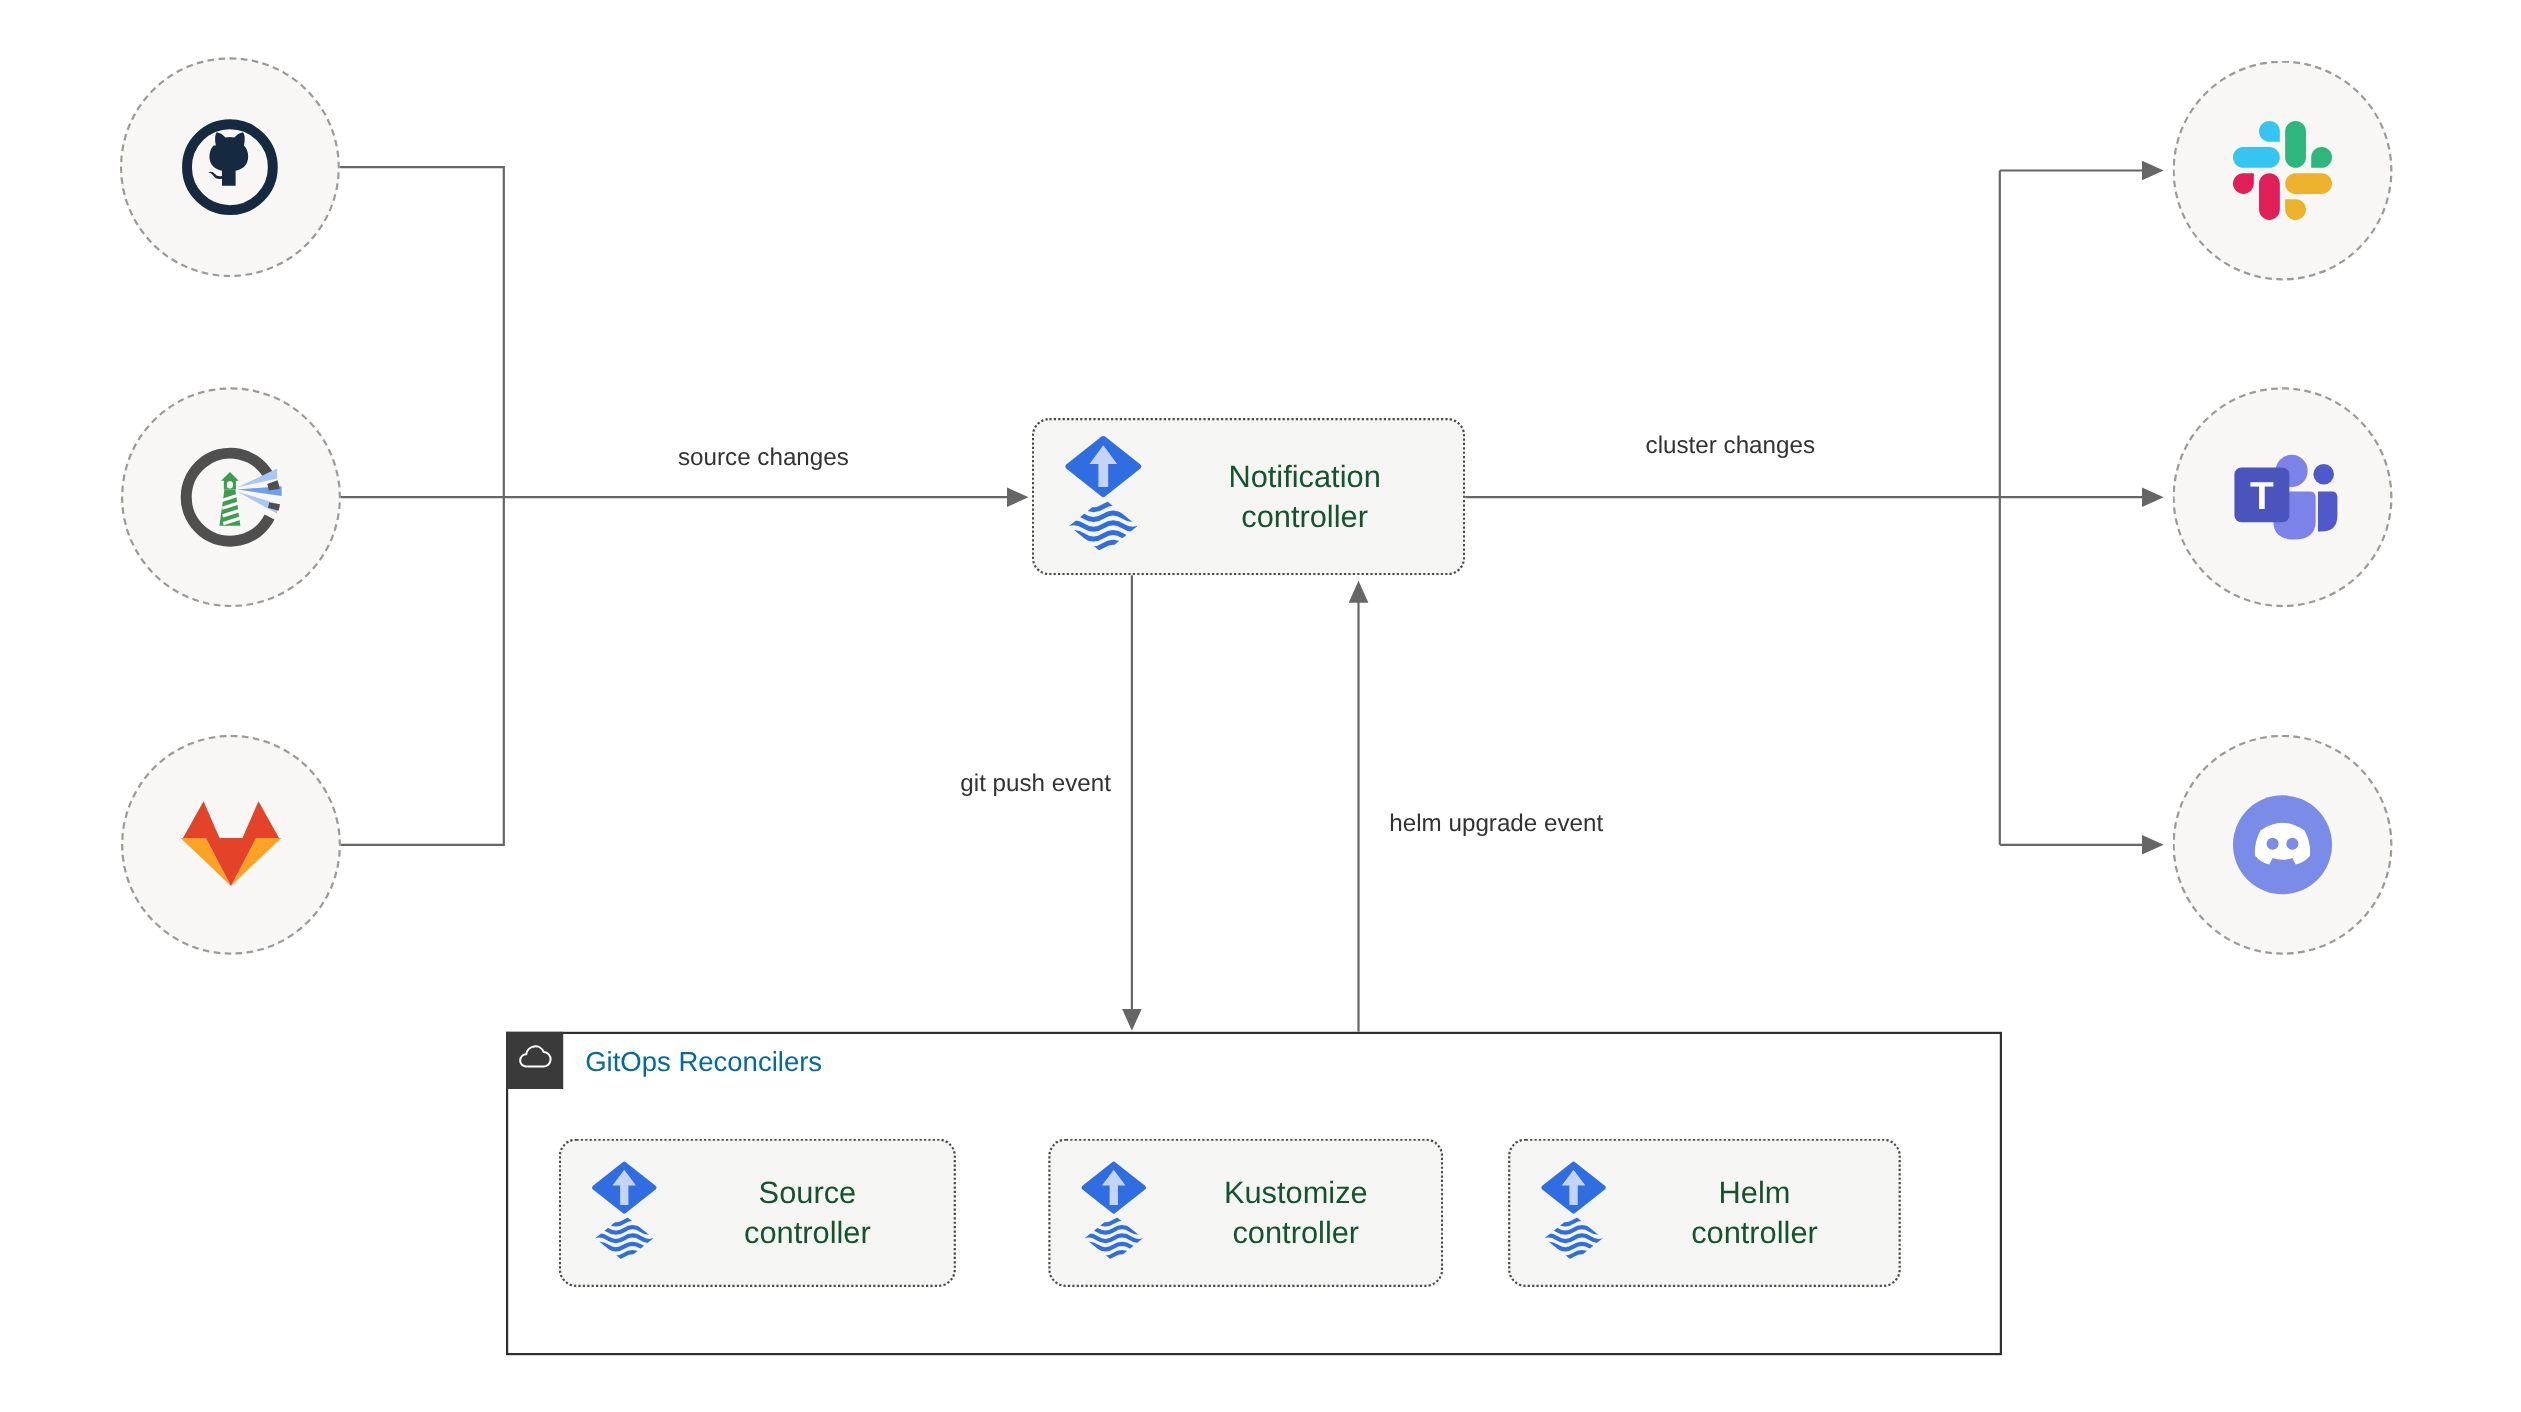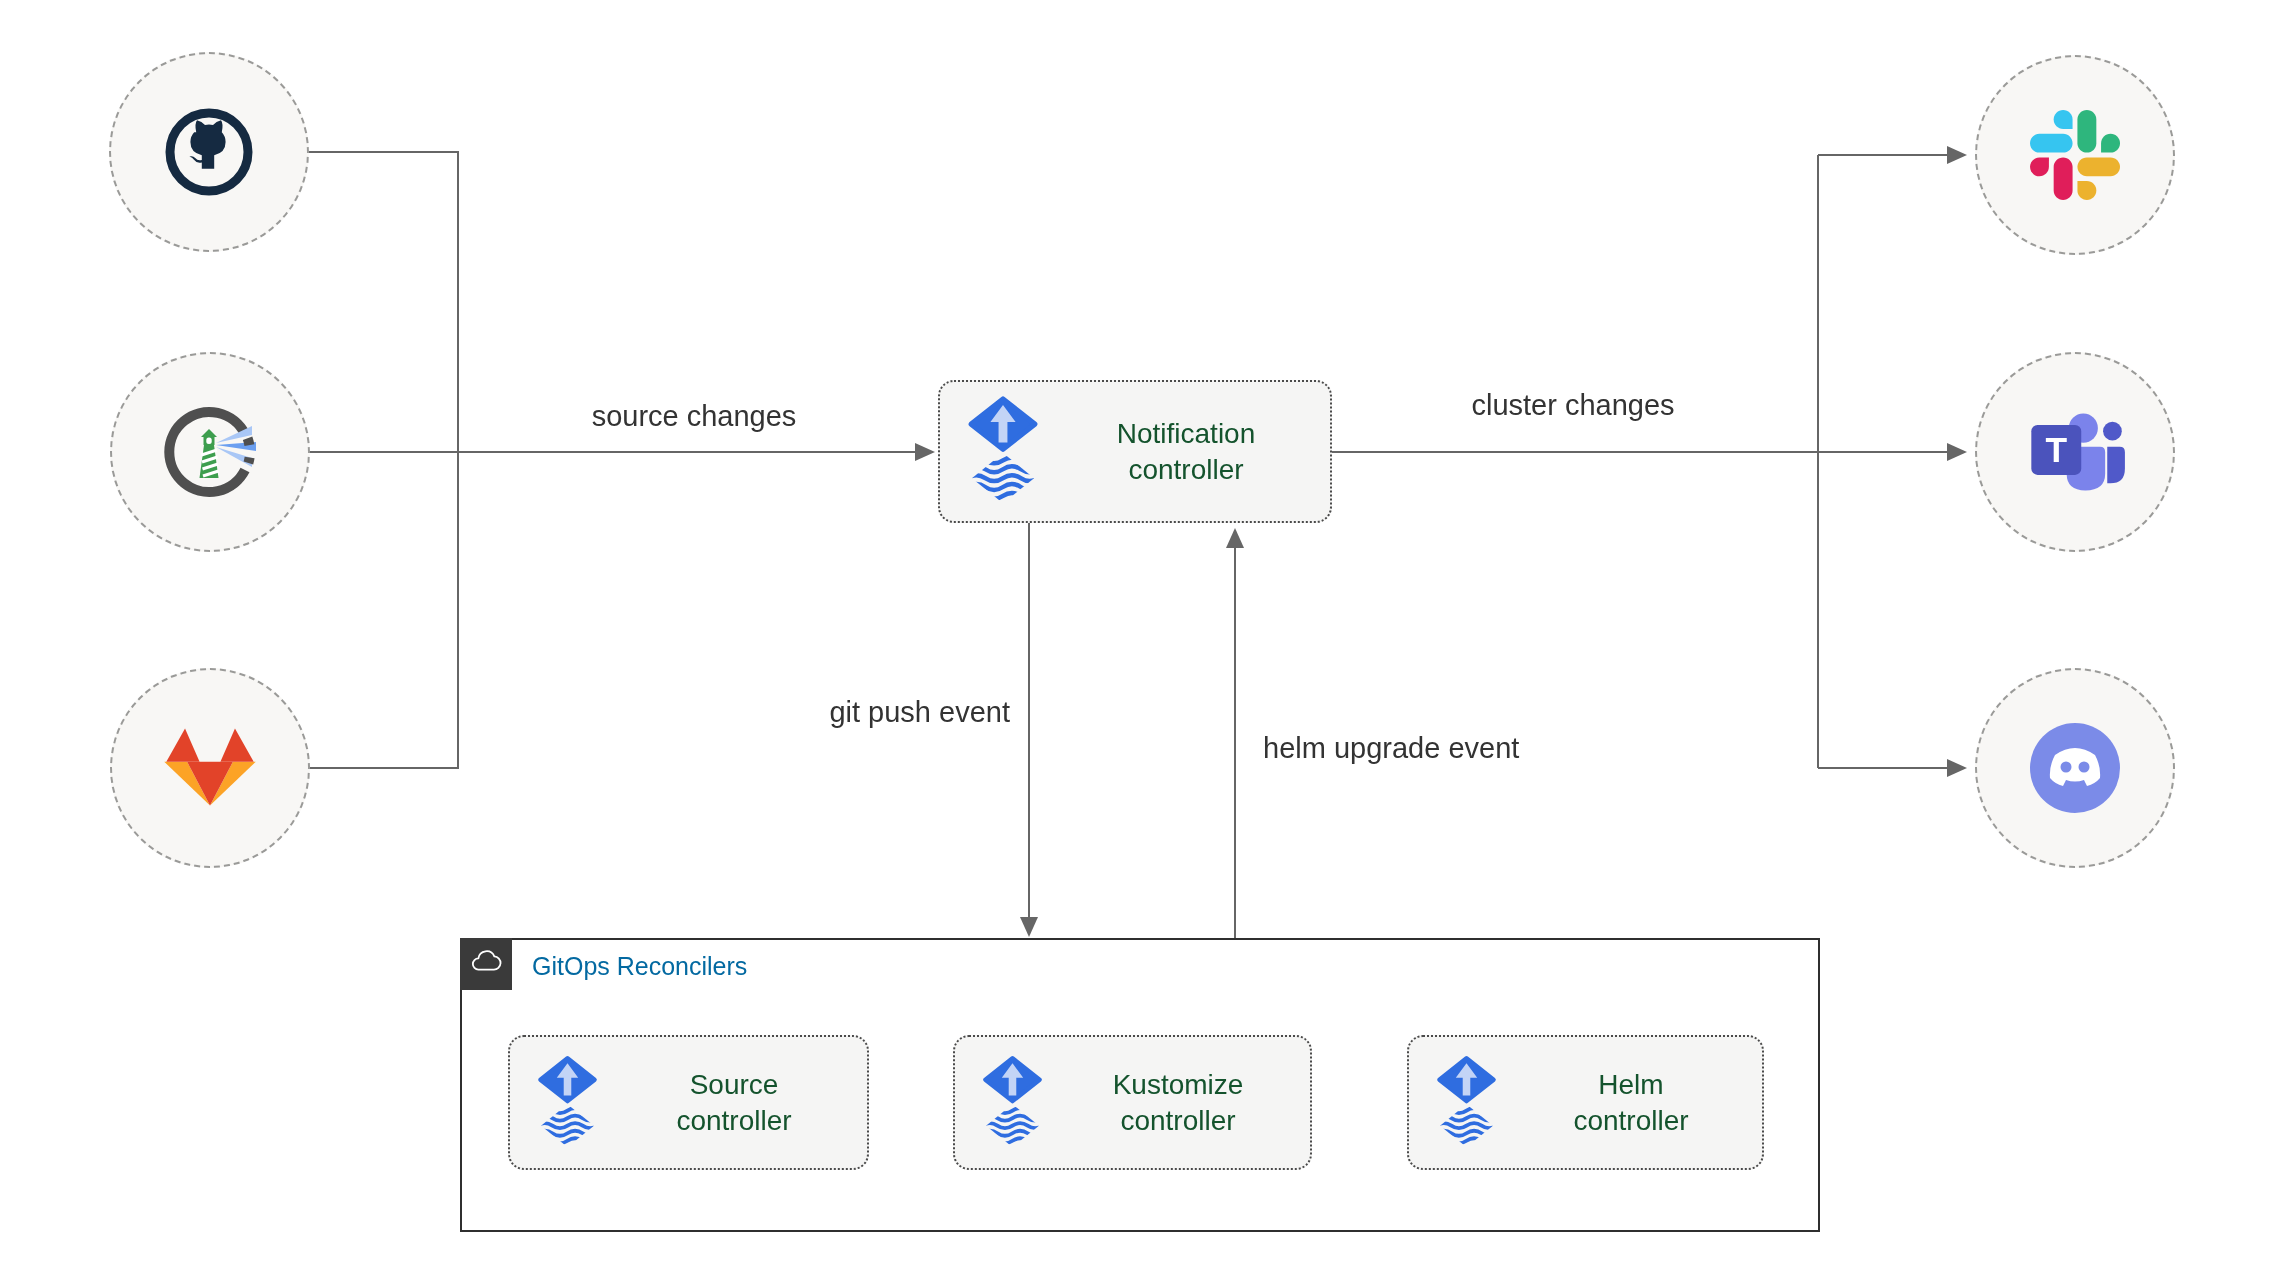--- a/index.html
+++ b/index.html
@@ -23,40 +23,40 @@
   .c-discord{left:1975px;top:668px;}
   
   .ctl-box{
     position:absolute;box-sizing:border-box;background:#f5f5f4;
     border:2px dotted #4a4a4a;border-radius:16px;
     display:flex;align-items:center;padding-left:26px;gap:20px;
   }
   .b-notification{left:938px;top:380px;width:394px;height:143px;}
   .b-source{left:508px;top:1035px;width:361px;height:135px;justify-content:flex-end;}
   .b-kustomize{left:953px;top:1035px;width:359px;height:135px;}
-  .b-helm{left:1407px;top:1035px;width:357px;height:135px;}
+  .b-helm{left:1371px;top:1035px;width:357px;height:135px;}
   .ctl-label{
     flex:1;text-align:center;font-size:28px;line-height:36px;color:#14532d;
     padding-right:18px;
   }
   .ctl-label span{display:inline-block;max-width:185px;}
   
   .gitops{
     position:absolute;left:460px;top:938px;width:1360px;height:294px;
     box-sizing:border-box;border:2px solid #2f2f2f;background:#ffffff;
   }
   .gitops-badge{
     position:absolute;left:-2px;top:-2px;width:52px;height:52px;background:#3a3a3a;
     display:flex;align-items:center;justify-content:center;
   }
   .gitops-title{
     position:absolute;left:70px;top:11px;font-size:25px;line-height:30px;color:#0369a1;
   }
   
-  .edge-label{position:absolute;font-size:29px;line-height:36px;color:#333333;}
+  .edge-label{position:absolute;font-size:22px;line-height:36px;color:#333333;}
   .l-source{left:534px;top:398px;width:320px;text-align:center;}
   .l-cluster{left:1413px;top:387px;width:320px;text-align:center;}
   .l-gitpush{left:650px;top:694px;width:360px;text-align:right;}
   .l-helmupg{left:1263px;top:730px;width:420px;text-align:left;}
   .hidden-defs{position:absolute;width:0;height:0;overflow:hidden;}
 </style>
 </head>
 <body>
 
 <div class="canvas">

